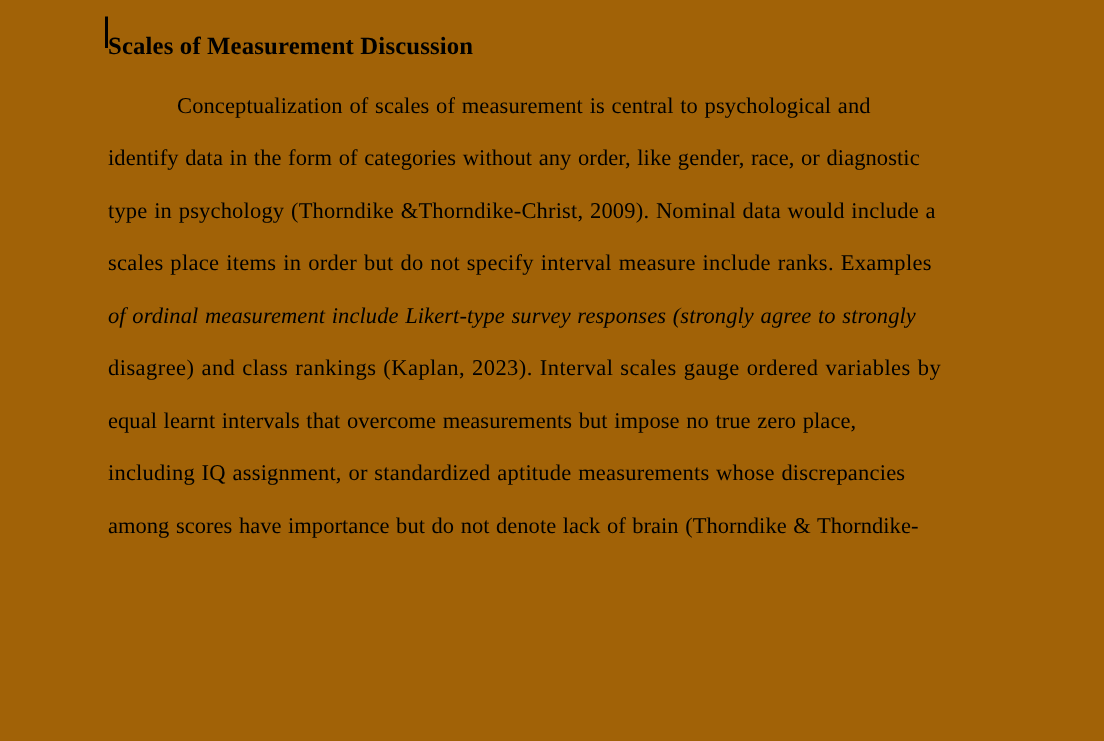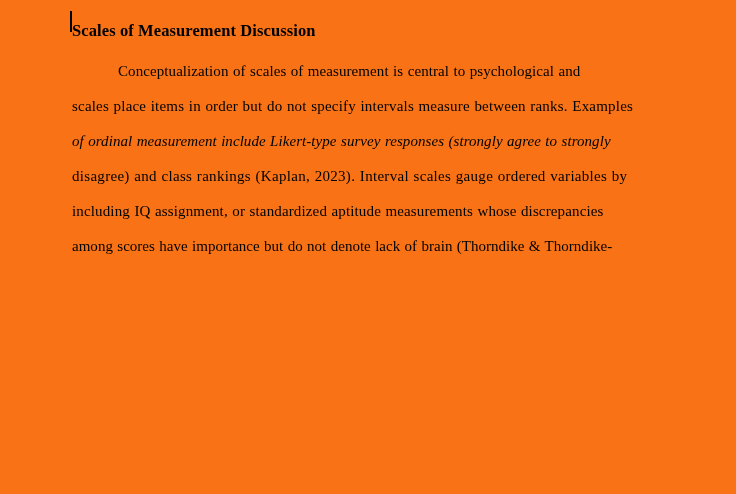--- a/index.html
+++ b/index.html
@@ -14,21 +14,21 @@
     overflow: hidden;
     font-family: "Liberation Serif", "DejaVu Serif", serif;
     color: #000000;
     -webkit-font-smoothing: antialiased;
   }
 
   .page {
     position: relative;
     width: 736px;
     height: 494px;
-    background: #f97316;
+    background: #a16207;
     box-sizing: border-box;
     padding: 0;
   }
 
   
   .doc-heading {
     position: absolute;
     left: 72px;
     top: 9px;
     font-size: 16.5px;
@@ -88,20 +88,23 @@
 <body>
 
 <div class="page">
 
   <span class="text-caret"></span>
 
   <h1 class="doc-heading">Scales of Measurement Discussion</h1>
 
   <div class="body-block">
     <span class="body-line indented t1">Conceptualization of scales of measurement is central to psychological and</span>
-    <span class="body-line t7">scales place items in order but do not specify intervals measure between ranks. Examples</span>
+    <span class="body-line t4">identify data in the form of categories without any order, like gender, race, or diagnostic</span>
+    <span class="body-line t5">type in psychology (Thorndike &amp;Thorndike-Christ, 2009). Nominal data would include a</span>
+    <span class="body-line t7">scales place items in order but do not specify interval measure include ranks. Examples</span>
     <span class="body-line t8">of ordinal measurement include Likert-type survey responses (strongly agree to strongly</span>
     <span class="body-line t9">disagree) and class rankings (Kaplan, 2023). Interval scales gauge ordered variables by</span>
+    <span class="body-line t10">equal learnt intervals that overcome measurements but impose no true zero place,</span>
     <span class="body-line t11">including IQ assignment, or standardized aptitude measurements whose discrepancies</span>
     <span class="body-line t2">among scores have importance but do not denote lack of brain (Thorndike &amp; Thorndike-</span>
   </div>
 
 </div>
 
 </body></html>

